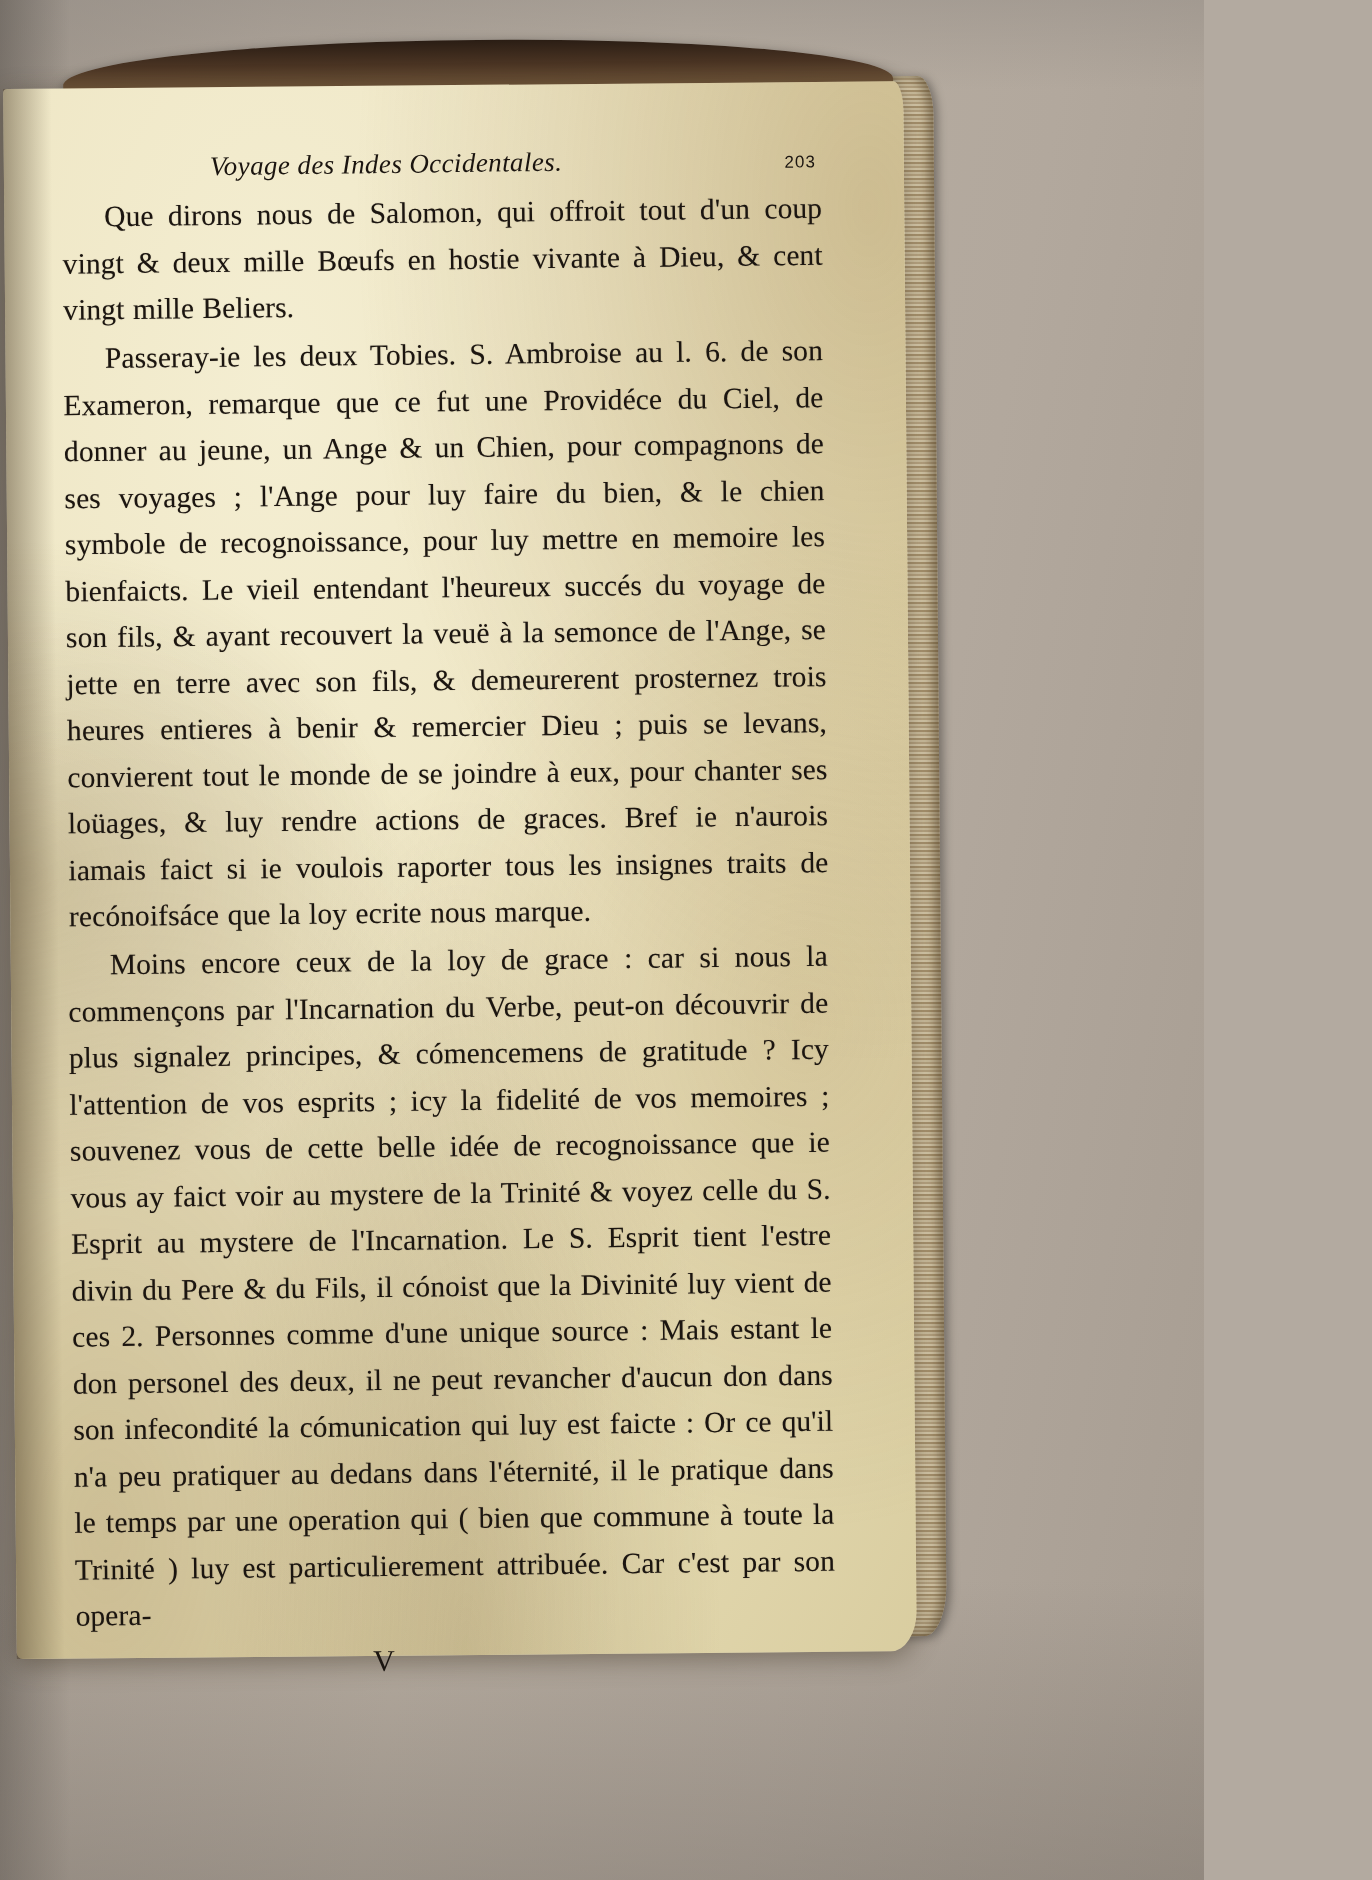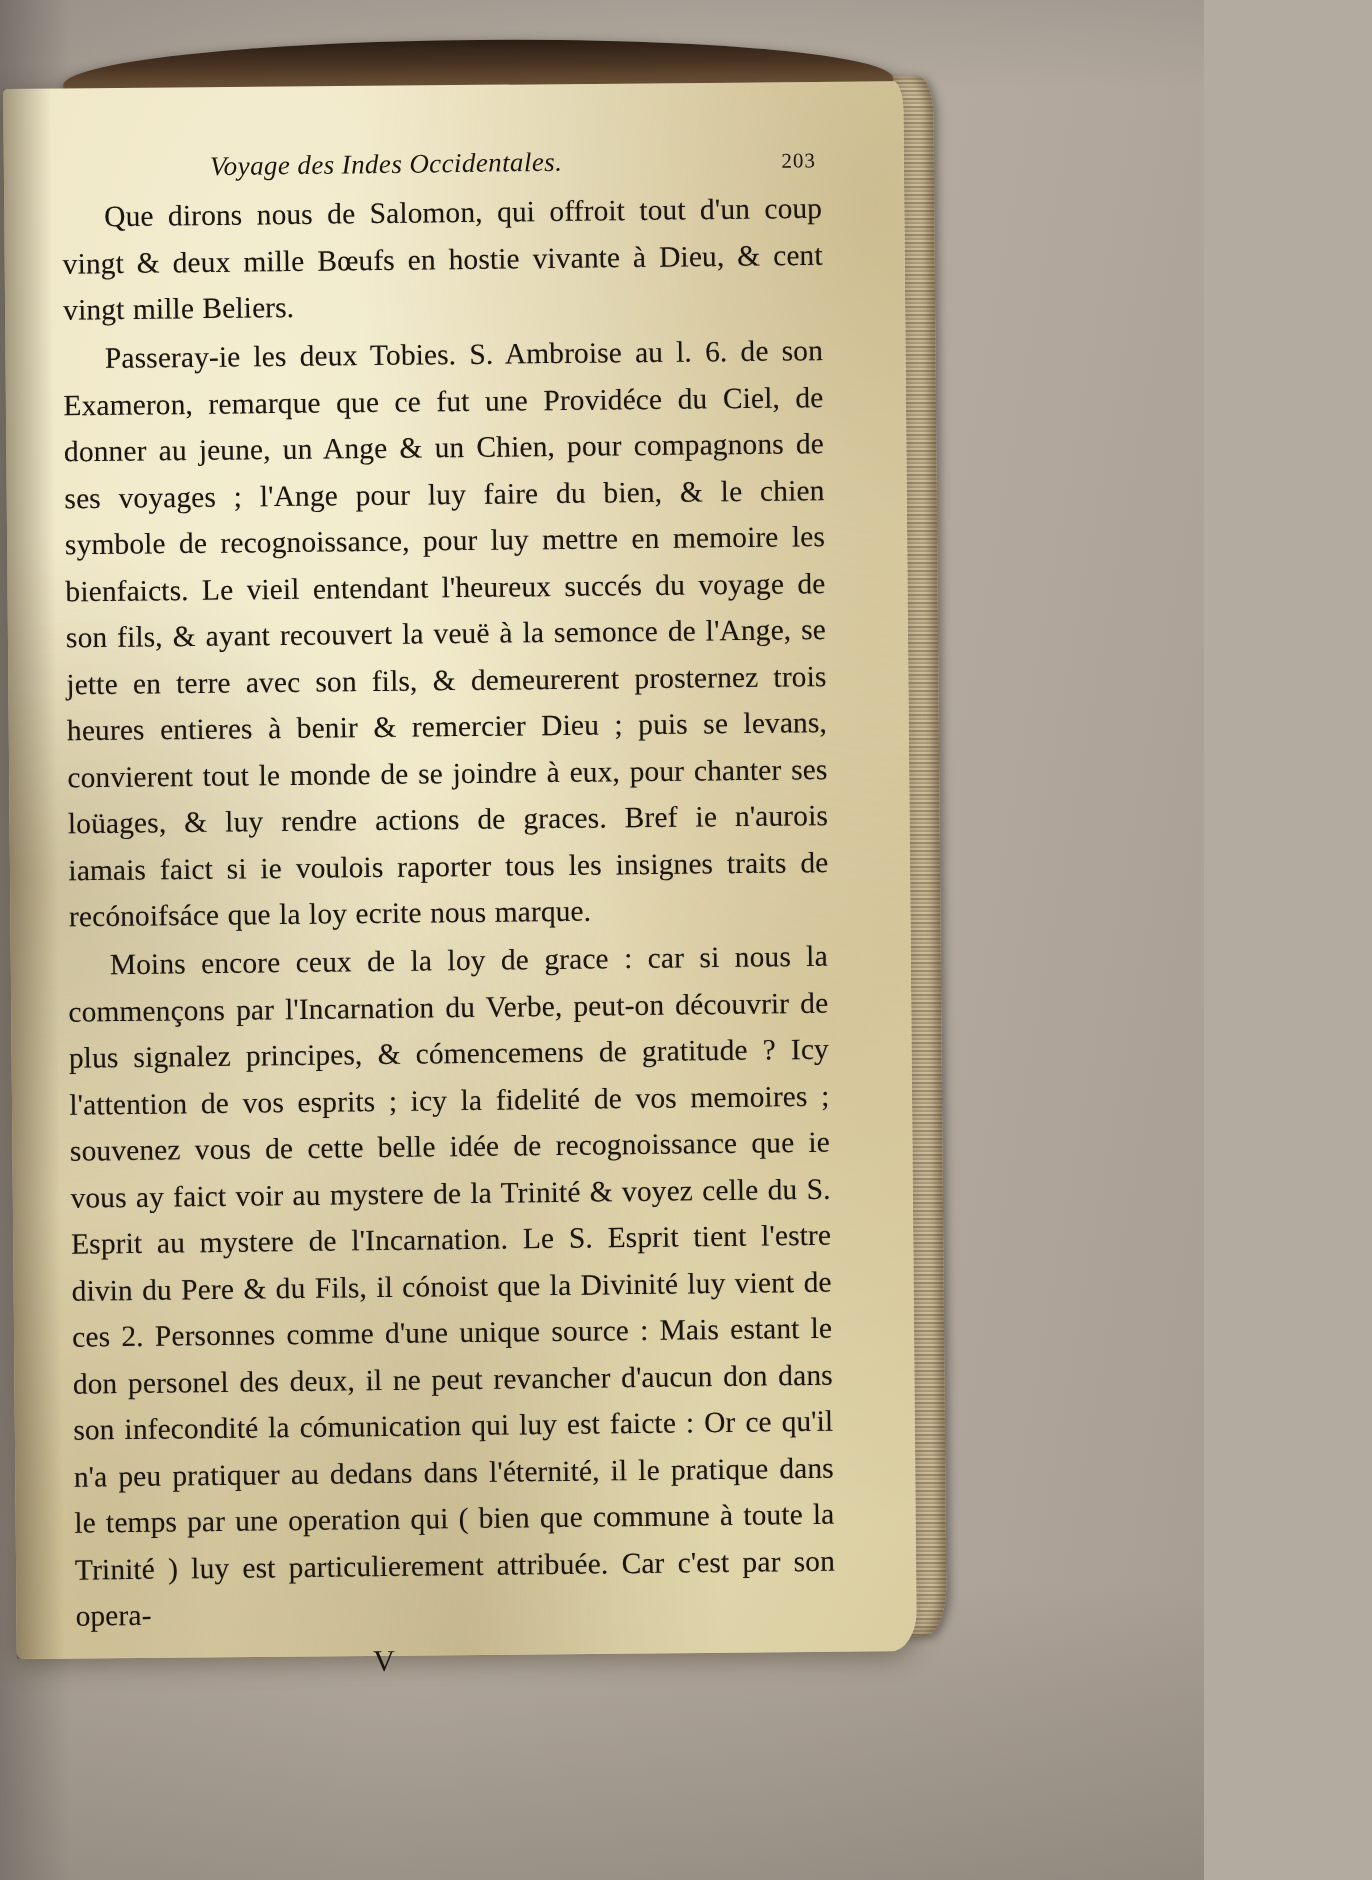--- a/index.html
+++ b/index.html
@@ -135,22 +135,22 @@
     margin: 0 0 10px 0;
     padding-left: 148px;
     transform: rotate(-0.25deg);
   }
   .running-head .title {
     white-space: nowrap;
     font-family: "Liberation Serif", serif;
   }
   .running-head .folio {
     font-style: normal;
-    font-family: Liberation Serif, serif;
-    font-size: 21px;
+    font-family: Liberation Sans, sans-serif;
+    font-size: 17px;
     letter-spacing: 1px;
     padding-right: 6px;
   }
 
   .para {
     font-size: 29.5px;
     line-height: 46.5px;
     text-align: justify;
     margin: 0;
     letter-spacing: 0.1px;

